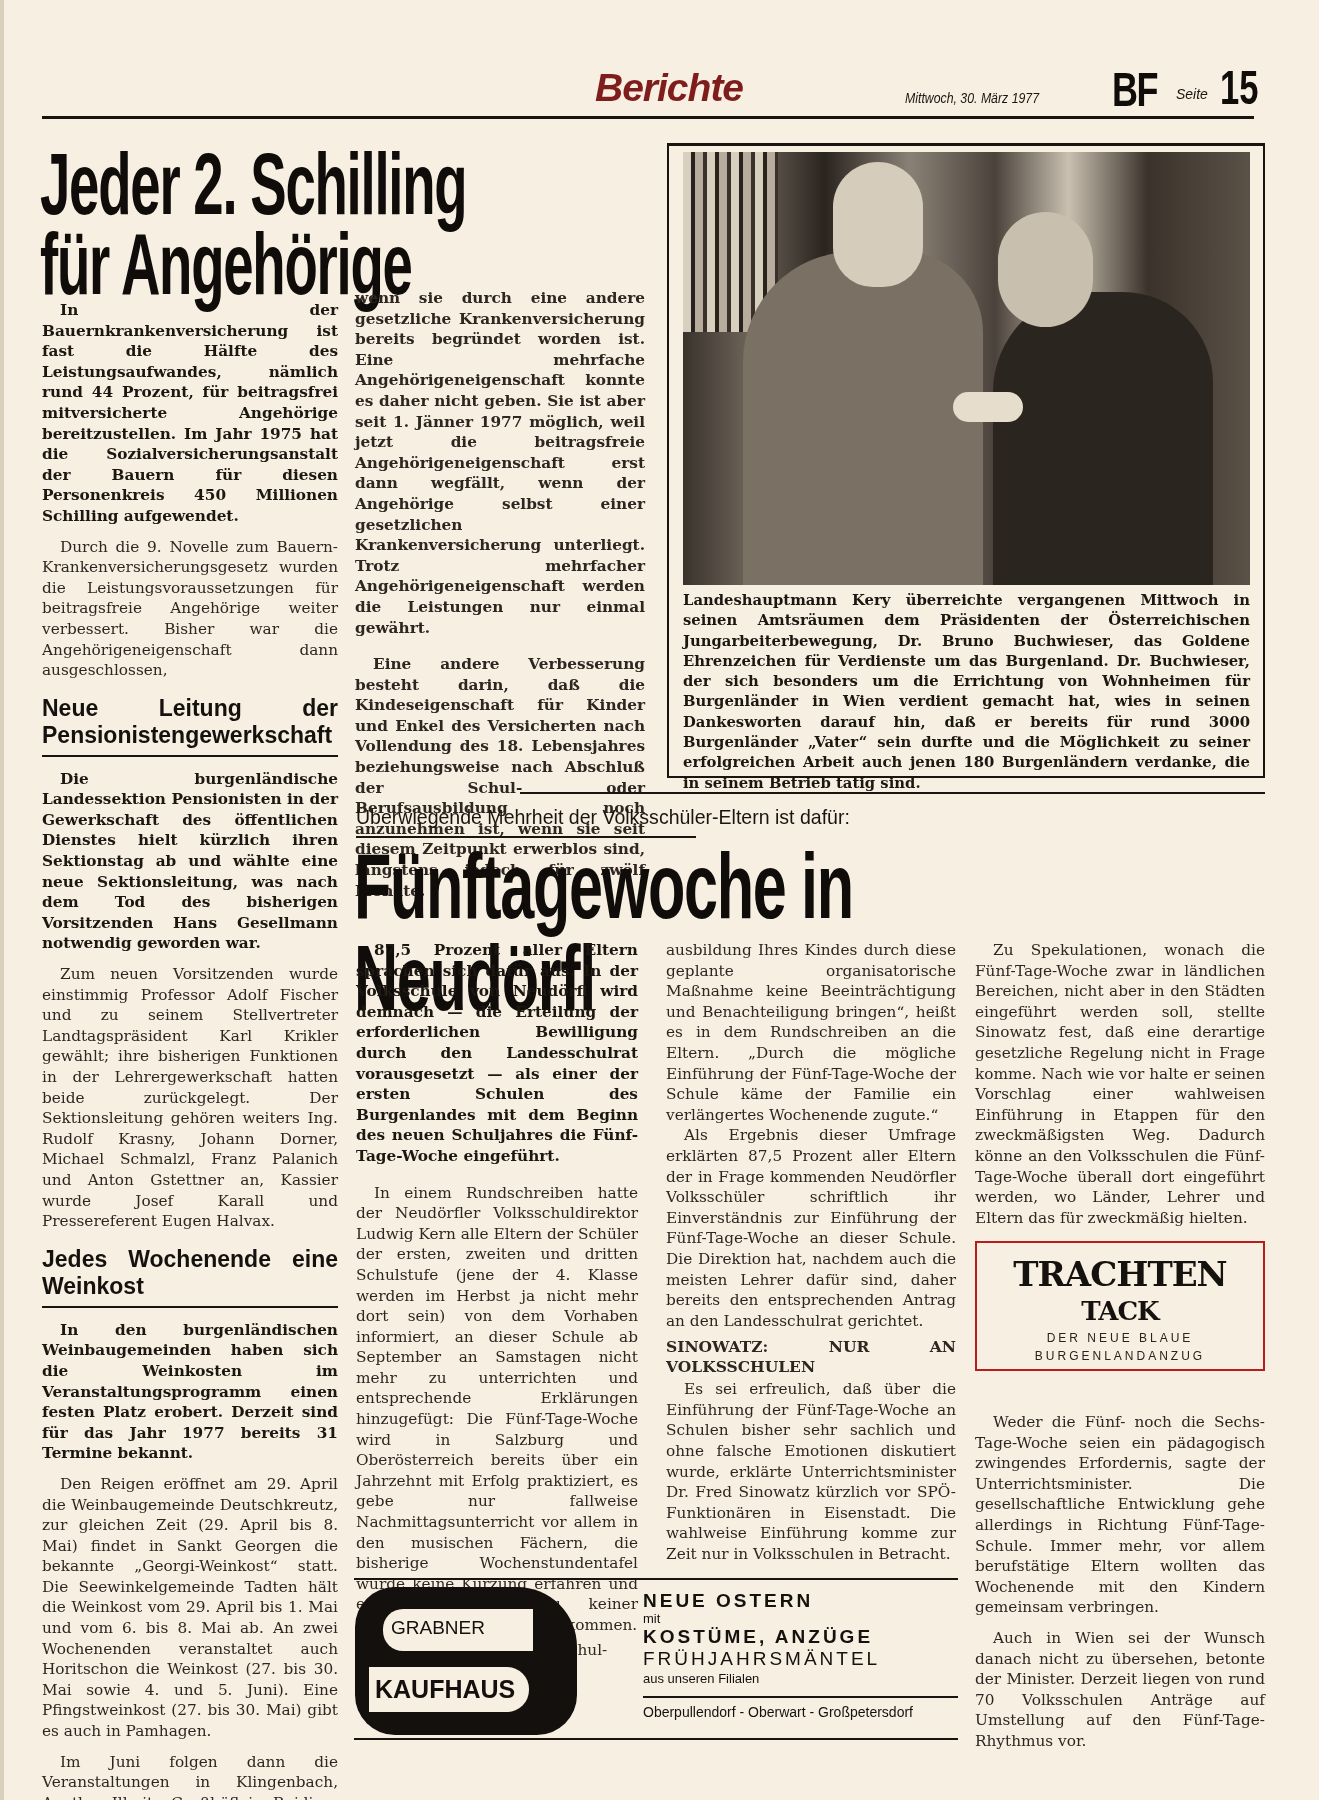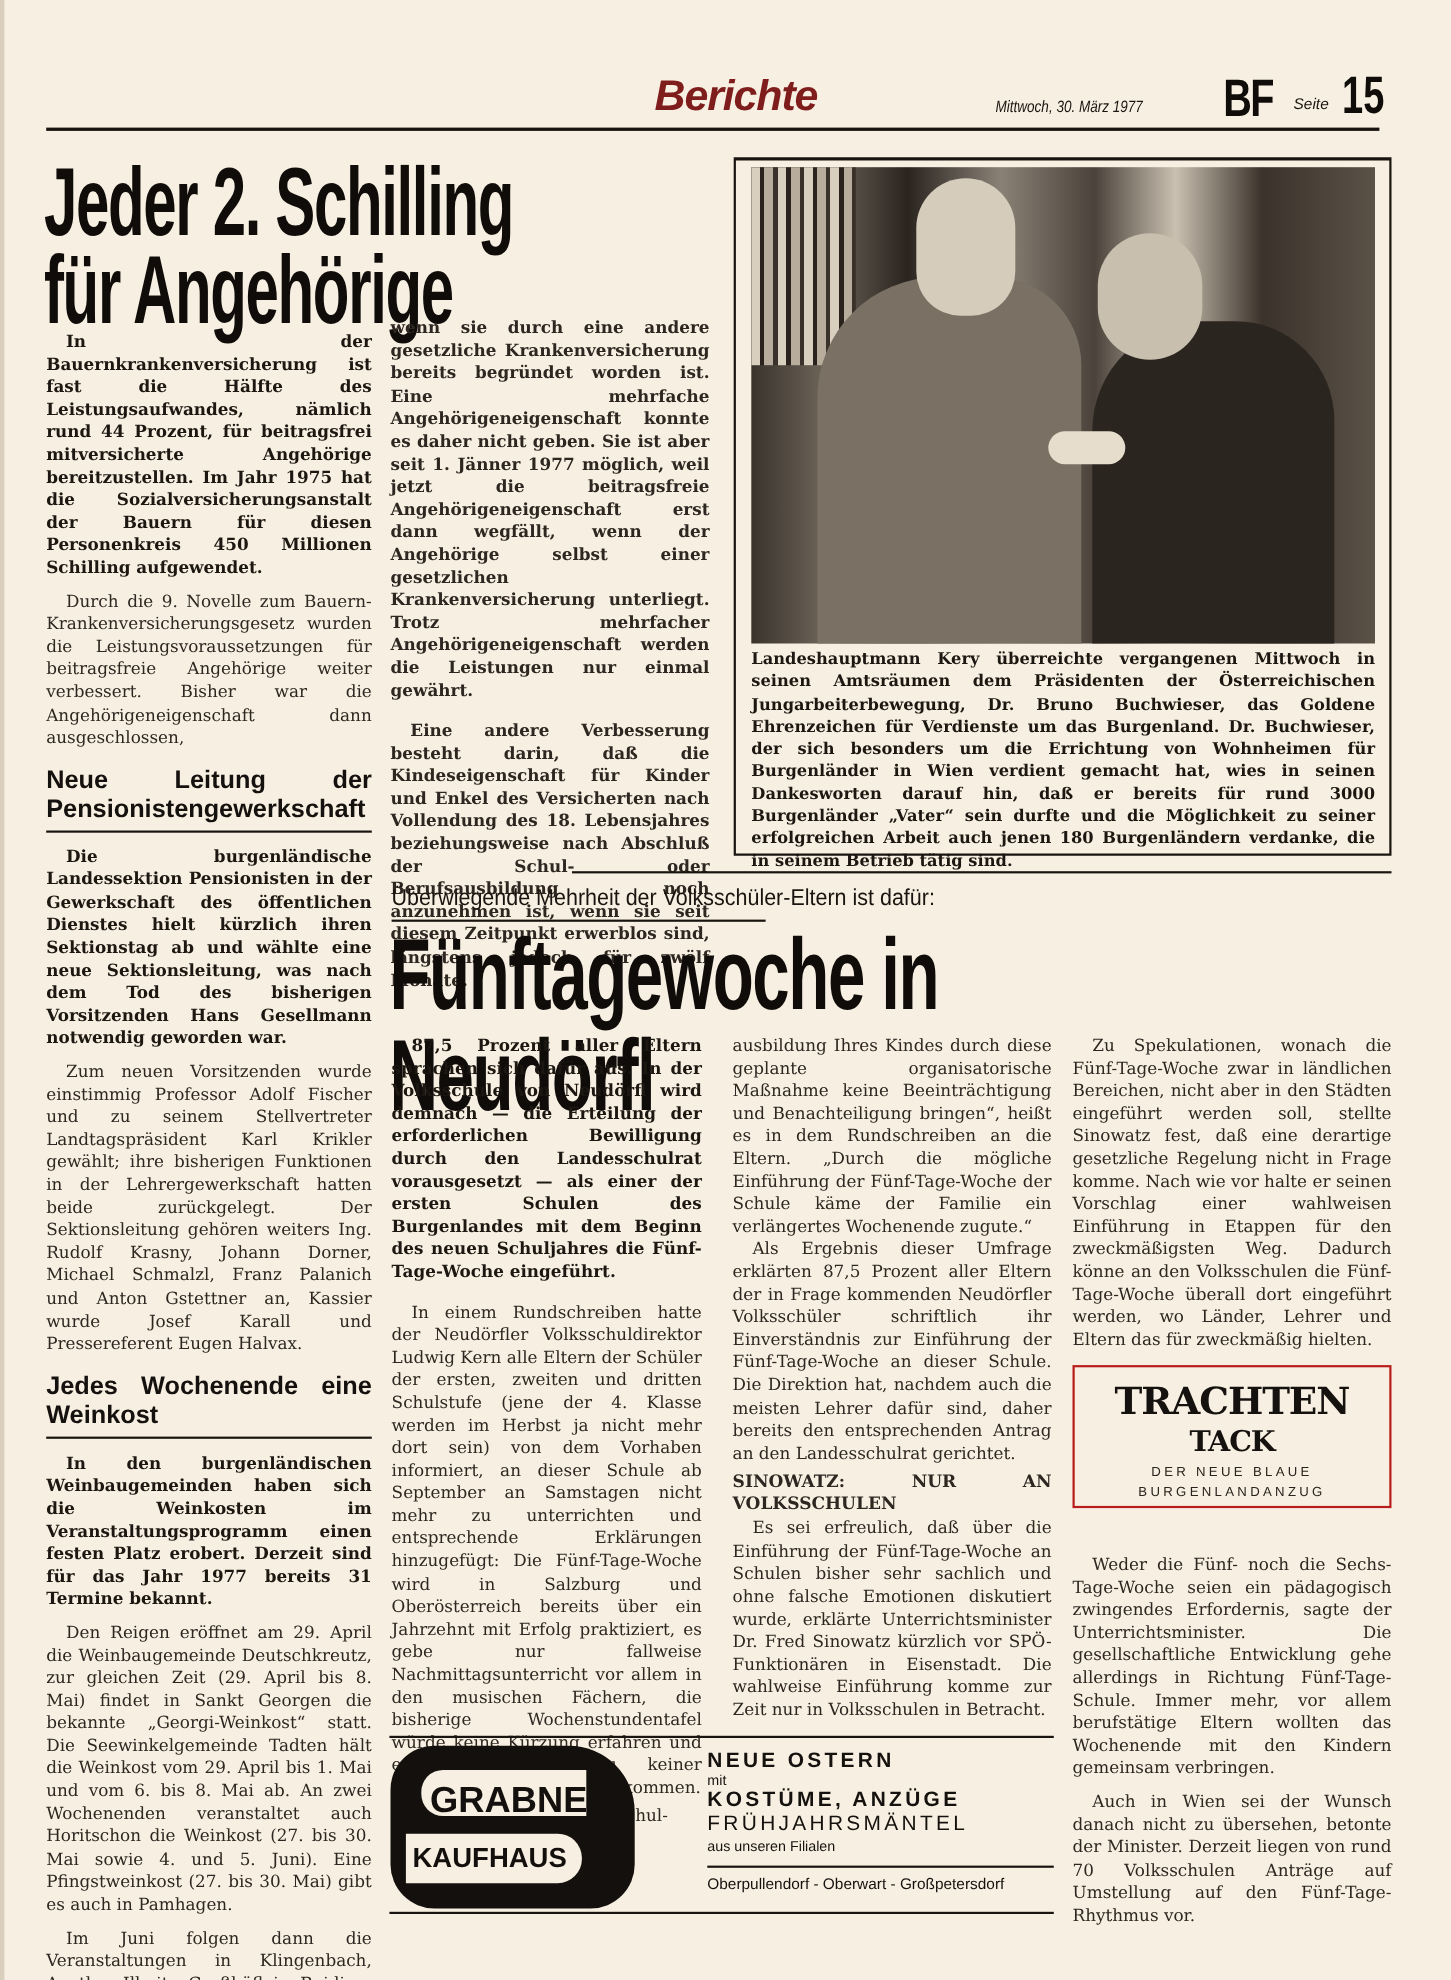--- a/index.html
+++ b/index.html
@@ -111,21 +111,21 @@
 <div class="abs bodytext" style="left:975px;top:1412px;width:290px;">
   <p>Weder die Fünf- noch die Sechs-Tage-Woche seien ein pädagogisch zwingendes Erfordernis, sagte der Unterrichtsminister. Die gesellschaftliche Entwicklung gehe allerdings in Richtung Fünf-Tage-Schule. Immer mehr, vor allem berufstätige Eltern wollten das Wochenende mit den Kindern gemeinsam verbringen.</p>
   <p>Auch in Wien sei der Wunsch danach nicht zu übersehen, betonte der Minister. Derzeit liegen von rund 70 Volksschulen Anträge auf Umstellung auf den Fünf-Tage-Rhythmus vor.</p>
 </div>
 
 <div class="rule" style="left:354px;top:1578px;width:604px;height:2px;"></div>
 <div class="rule" style="left:354px;top:1738px;width:604px;height:2px;"></div>
 <div class="abs" style="left:355px;top:1587px;width:222px;height:148px;background:#14100d;border-radius:40px 60px 40px 40px;">
   <div style="position:absolute;left:28px;top:22px;width:150px;height:42px;background:#f7f0e2;border-radius:20px 0 0 20px;"></div>
   <div style="position:absolute;left:14px;top:80px;width:160px;height:45px;background:#f7f0e2;border-radius:0 22px 22px 0;"></div>
-  <div class="sans" style="position:absolute;left:36px;top:30px;font-size:33px;font-weight:bold;color:#14100d;">GRABNER</div>
+  <div class="sans" style="position:absolute;left:36px;top:30px;font-size:19px;font-weight:normal;color:#14100d;">GRABNER</div>
   <div class="sans" style="position:absolute;left:20px;top:88px;font-size:25px;font-weight:bold;color:#14100d;">KAUFHAUS</div>
 </div>
 <div class="abs sans" style="left:643px;top:1590px;width:320px;color:#15110e;">
   <div style="font-size:19px;font-weight:bold;letter-spacing:3px;line-height:22px;">NEUE OSTERN</div>
   <div style="font-size:13px;line-height:14px;">mit</div>
   <div style="font-size:19px;font-weight:bold;letter-spacing:3px;line-height:22px;">KOSTÜME, ANZÜGE</div>
   <div style="font-size:19px;font-weight:normal;letter-spacing:3px;line-height:22px;">FRÜHJAHRSMÄNTEL</div>
   <div style="font-size:13px;line-height:18px;">aus unseren Filialen</div>
   <div style="height:2px;background:#1a1410;margin:8px 0 6px 0;width:315px;"></div>
   <div style="font-size:14px;">Oberpullendorf - Oberwart - Großpetersdorf</div>

